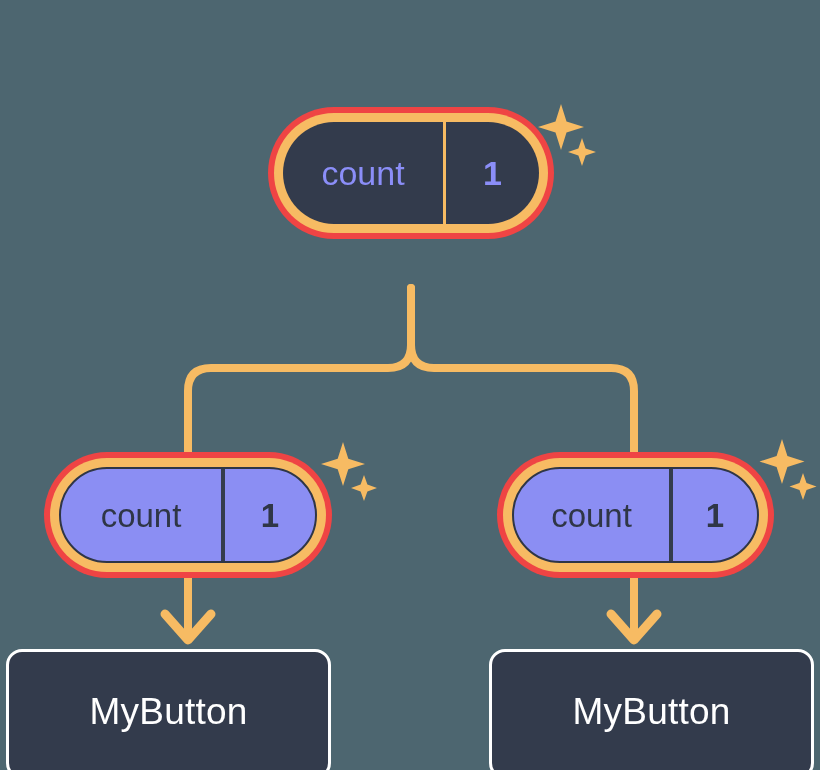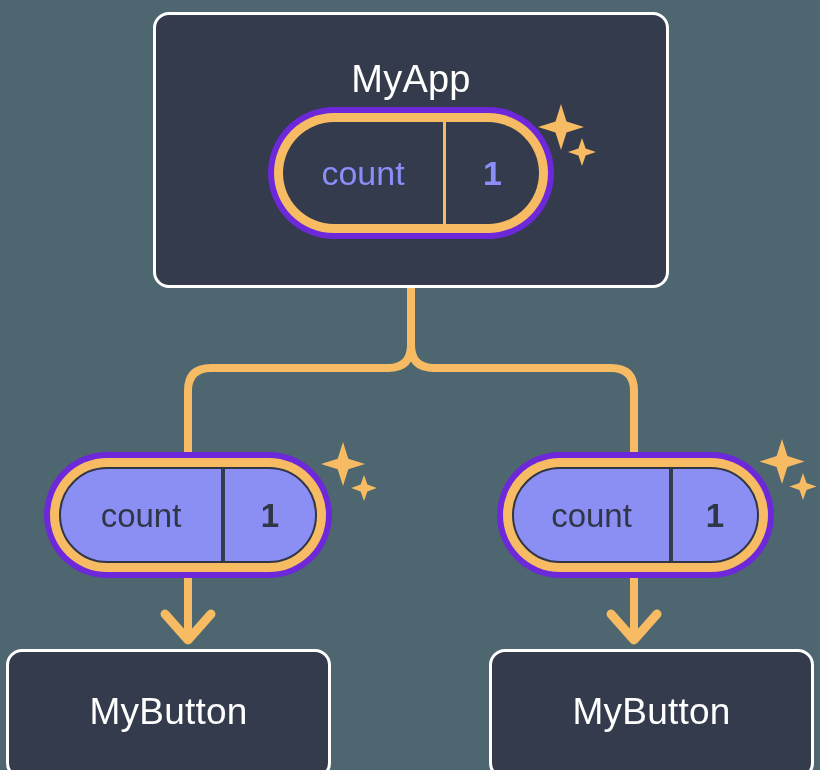--- a/index.html
+++ b/index.html
@@ -81,21 +81,21 @@
   #btn-node-right .node-title {
     font-size: 37px;
     margin-top: -6px;
   }
 
   
   .pill {
     position: absolute;
     box-sizing: border-box;
     border-radius: 999px;
-    background: #6d28d9;           
+    background: #ef4444;           
     padding: 6px;
   }
   .pill-mid {
     box-sizing: border-box;
     width: 100%;
     height: 100%;
     border-radius: 999px;
     background: #f7bb63;           
     padding: 9px;
   }
@@ -196,23 +196,20 @@
     <path d="M 411 288 L 411 345 Q 411 368 388 368 L 211 368 Q 188 368 188 391 L 188 452" fill="none" stroke="#f7bb63" stroke-width="8" stroke-linecap="round" stroke-linejoin="round"></path>
     <path d="M 411 288 L 411 345 Q 411 368 434 368 L 611 368 Q 634 368 634 391 L 634 452" fill="none" stroke="#f7bb63" stroke-width="8" stroke-linecap="round" stroke-linejoin="round"></path>
 
     <path d="M 188 578 L 188 638" fill="none" stroke="#f7bb63" stroke-width="8" stroke-linecap="butt"></path>
     <path d="M 165 614 L 188 640 L 211 614" fill="none" stroke="#f7bb63" stroke-width="9" stroke-linecap="round" stroke-linejoin="round"></path>
 
     <path d="M 634 578 L 634 638" fill="none" stroke="#f7bb63" stroke-width="8" stroke-linecap="butt"></path>
     <path d="M 611 614 L 634 640 L 657 614" fill="none" stroke="#f7bb63" stroke-width="9" stroke-linecap="round" stroke-linejoin="round"></path>
   </svg>
 
-  <div class="node-box" id="app-node">
-    <div class="node-title">MyApp</div>
-  </div>
 
   <div class="pill" id="pill-app">
     <div class="pill-mid">
       <div class="pill-inner">
         <div class="pill-cell pill-key">count</div>
         <div class="pill-divider"></div>
         <div class="pill-cell pill-val">1</div>
       </div>
     </div>
   </div>

